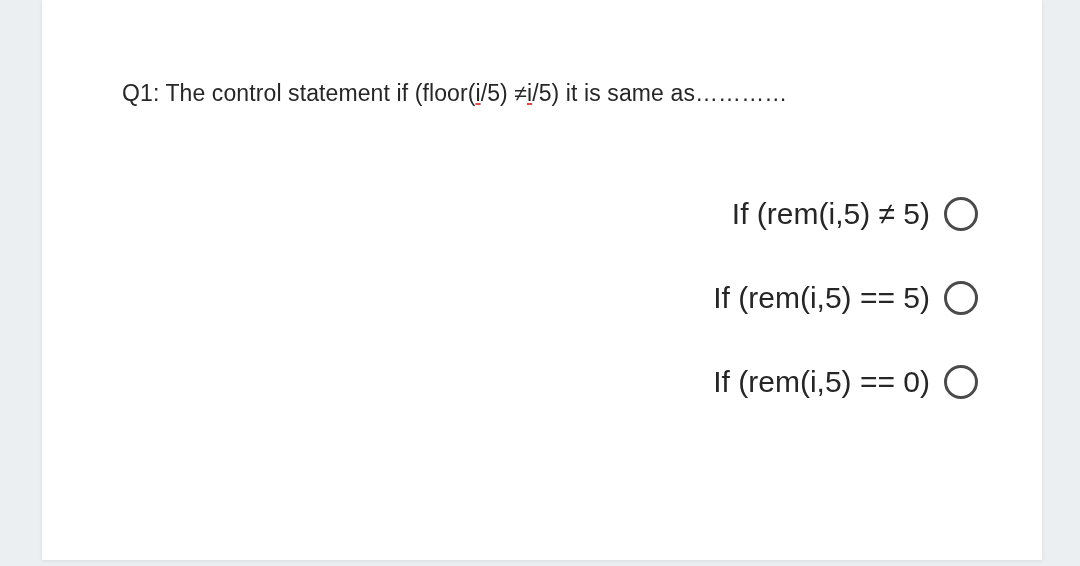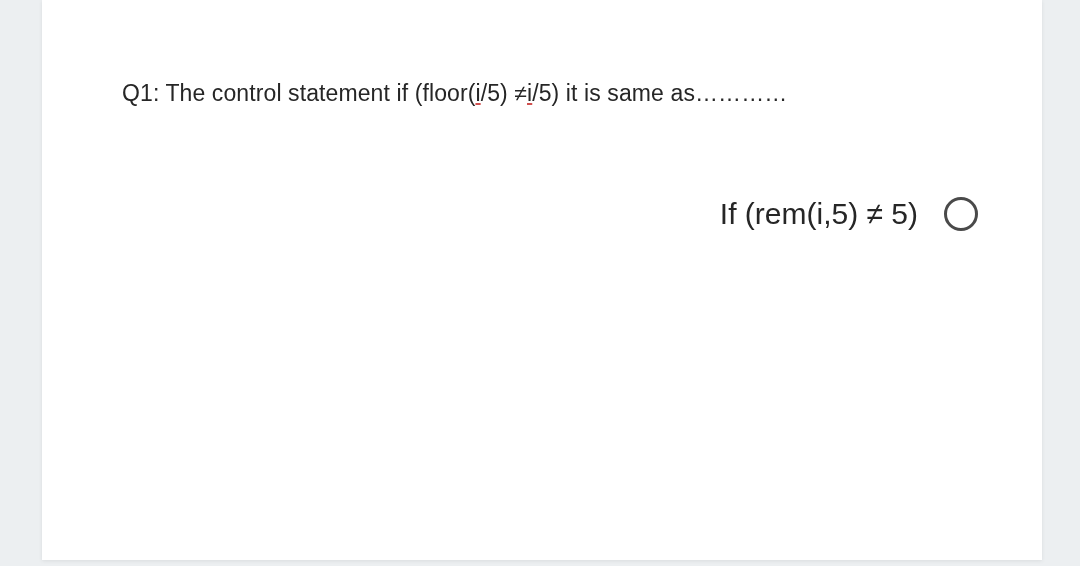--- a/index.html
+++ b/index.html
@@ -35,21 +35,21 @@
   .options{
     margin-top:90px;
     display:flex;
     flex-direction:column;
     gap:50px;
   }
   .option{
     display:flex;
     justify-content:flex-end;
     align-items:flex-end;
-    gap:26px;
+    gap:14px;
     padding-right:4px;
   }
   .opt-text{
     font-size:30px;
     color:#262626;
     font-family:"Segoe UI",Arial,sans-serif;
   }
   .radio{
     width:34px;
     height:34px;
@@ -68,18 +68,26 @@
     <span>Q1: The control statement if (floor(</span><span class="ul">i</span><span>/5) ≠</span><span class="ul">i</span><span>/5) it is same as…………</span>
   </div>
 
   <div class="options">
 
     <div class="option">
       <span class="opt-text">If (rem(i,5) ≠ 5)</span>
       <span class="radio"></span>
     </div>
 
+    <div class="option">
+      <span class="opt-text">If (rem(i,5) == 5)</span>
+      <span class="radio"></span>
+    </div>
 
 
+    <div class="option">
+      <span class="opt-text">If (rem(i,5) == 0)</span>
+      <span class="radio"></span>
+    </div>
 
   </div>
 
 </div>
 
 </body></html>

